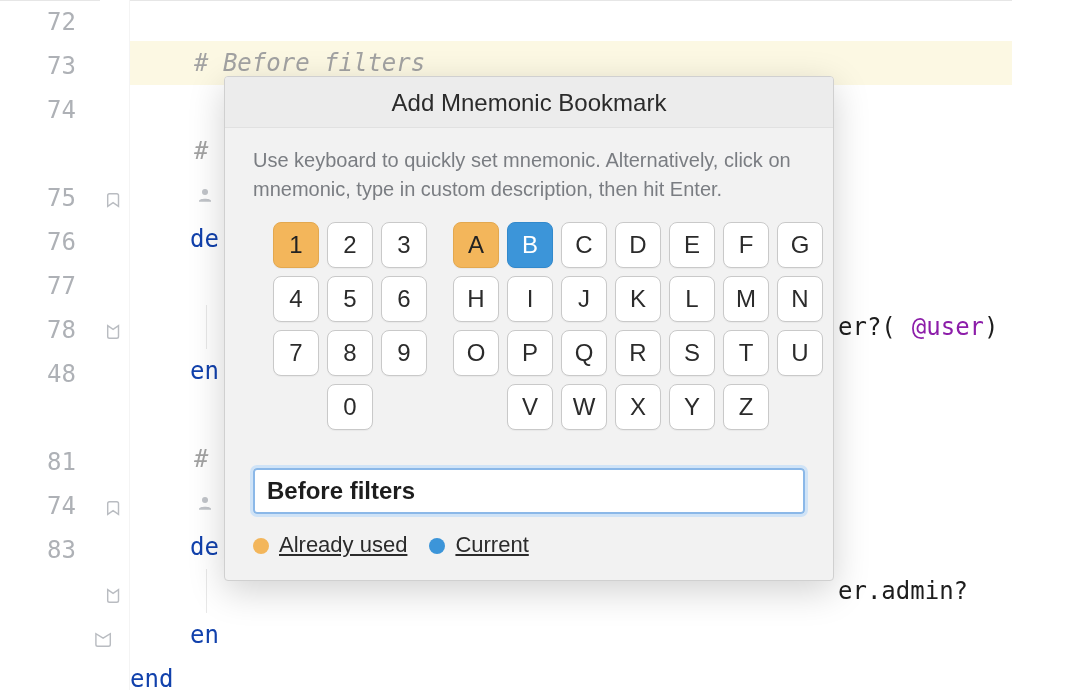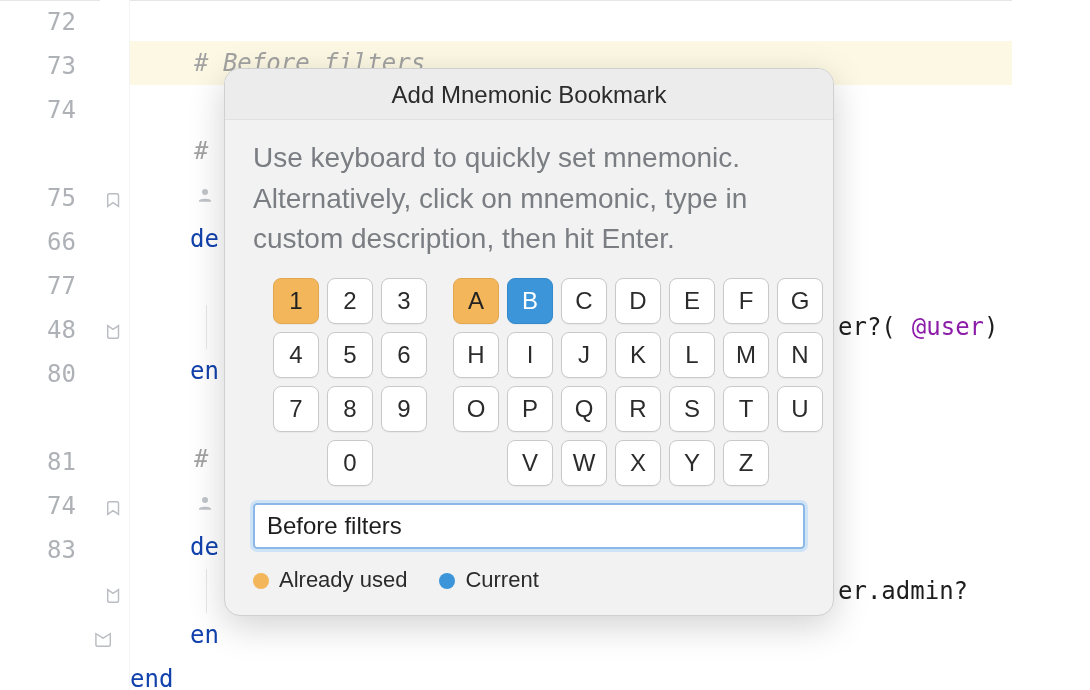--- a/index.html
+++ b/index.html
@@ -13,70 +13,70 @@
   .code { position:relative; flex:1; font-family: "SF Mono", ui-monospace, Menlo, monospace; font-size:24px; }
   .code-line { height:44px; display:flex; align-items:center; white-space:pre; padding-left: 0px; }
   .hl { background:#fcf8e3; width:100%;margin-top:41px; }
   .cm-comment { color:#a2a2a2; font-style:italic; }
   .cm-kw { color:#1141ac; }
   .cm-sym { color:#8c1da9;margin-left:16px; }
   .cm-text { color:#1d1d1d; }
   .author-icon { display:inline-flex; width:18px; height:18px; color:#c1c4c9; margin-left:2px;}
   .dialog {
     position:absolute;
-    left: 224px; top: 68px;
+    left: 224px; top: 76px;
     width: 610px;
     background:#f2f2f2;
     border:1px solid #d0d0d0;
-    border-radius:16px;
+    border-radius:4px;
     box-shadow: 0 10px 36px rgba(0,0,0,.18);
     overflow:hidden;
   }
   .dialog-title { text-align:center; font-size:24px; padding:12px 0 10px; background:#ececec; color:#2b2b2b; border-bottom:1px solid #e1e1e1;}
   .dialog-body { padding: 18px 28px 22px; }
-  .dialog-instr { color:#7a7d82; font-size:28px; line-height:1.45; margin-bottom:18px;}
+  .dialog-instr { color:#7a7d82; font-size:20px; line-height:1.45; margin-bottom:18px;}
   .key-area { display:flex; gap:26px; margin-left:20px;}
   .key-grid { display:grid; grid-template-columns: repeat(3, 46px); gap:8px; }
   .key-grid-letters { display:grid; grid-template-columns: repeat(7, 46px); gap:8px; }
   .key {
     width:46px; height:46px; border:1px solid #c9c9c9; border-radius:8px;
     background:#fff; display:flex; align-items:center; justify-content:center;
     font-size:24px; color:#2b2b2b; cursor:pointer;
     box-shadow: 0 1px 1px rgba(0,0,0,.04);
   }
   .key.used { background:#f3b65b; border-color:#e3a84f; color:#222; }
   .key.current { background:#3c95d9; border-color:#3289cc; color:#fff; }
   .key.filler { visibility:hidden; }
   .desc-input {
-    margin-top:17px; width:100%; height:46px;
+    margin-top:38px; width:100%; height:46px;
     border:2px solid #8bb8e8; border-radius:4px; outline: 3px solid #cfe3f7;
-    padding: 0 12px; font-size:24px; color:#1d1d1d; background:#fff;
+    padding: 0 12px; font-size:24px; color:#1d1d1d; background:#fff;font-weight:bold;
   }
-  .legend { margin-top:18px; display:flex; gap:32px; align-items:center; font-size:22px; color:#2b2b2b;}
+  .legend { margin-top:18px; display:flex; gap:22px; align-items:center; font-size:22px; color:#2b2b2b;text-decoration:underline;}
   .dot { width:16px; height:16px; border-radius:50%; display:inline-block; margin-right:10px; vertical-align:middle;}
   .dot.used { background:#f3b65b; }
   .dot.current { background:#3c95d9; }
   .top-border { position:absolute; left:0; top:0; right:0; height:1px; background:#e6e6e6;}
 </style>
 </head>
 <body>
 
 <div class="editor">
   <div class="top-border"></div>
 
   <div class="gutter">
     <div class="gutter-line">72</div>
     <div class="gutter-line">73</div>
     <div class="gutter-line">74</div>
     <div class="gutter-line" style="height:44px"></div>
     <div class="gutter-line">75</div>
-    <div class="gutter-line">66</div>
+    <div class="gutter-line">76</div>
     <div class="gutter-line">77</div>
+    <div class="gutter-line">78</div>
     <div class="gutter-line">48</div>
-    <div class="gutter-line">80</div>
     <div class="gutter-line" style="height:44px"></div>
     <div class="gutter-line">81</div>
     <div class="gutter-line">74</div>
     <div class="gutter-line">83</div>
   </div>
 
   <div class="fold-col">
 
     <div class="fold-mark" style="top:190px">
       <svg class="fold-svg" viewBox="0 0 20 20">

